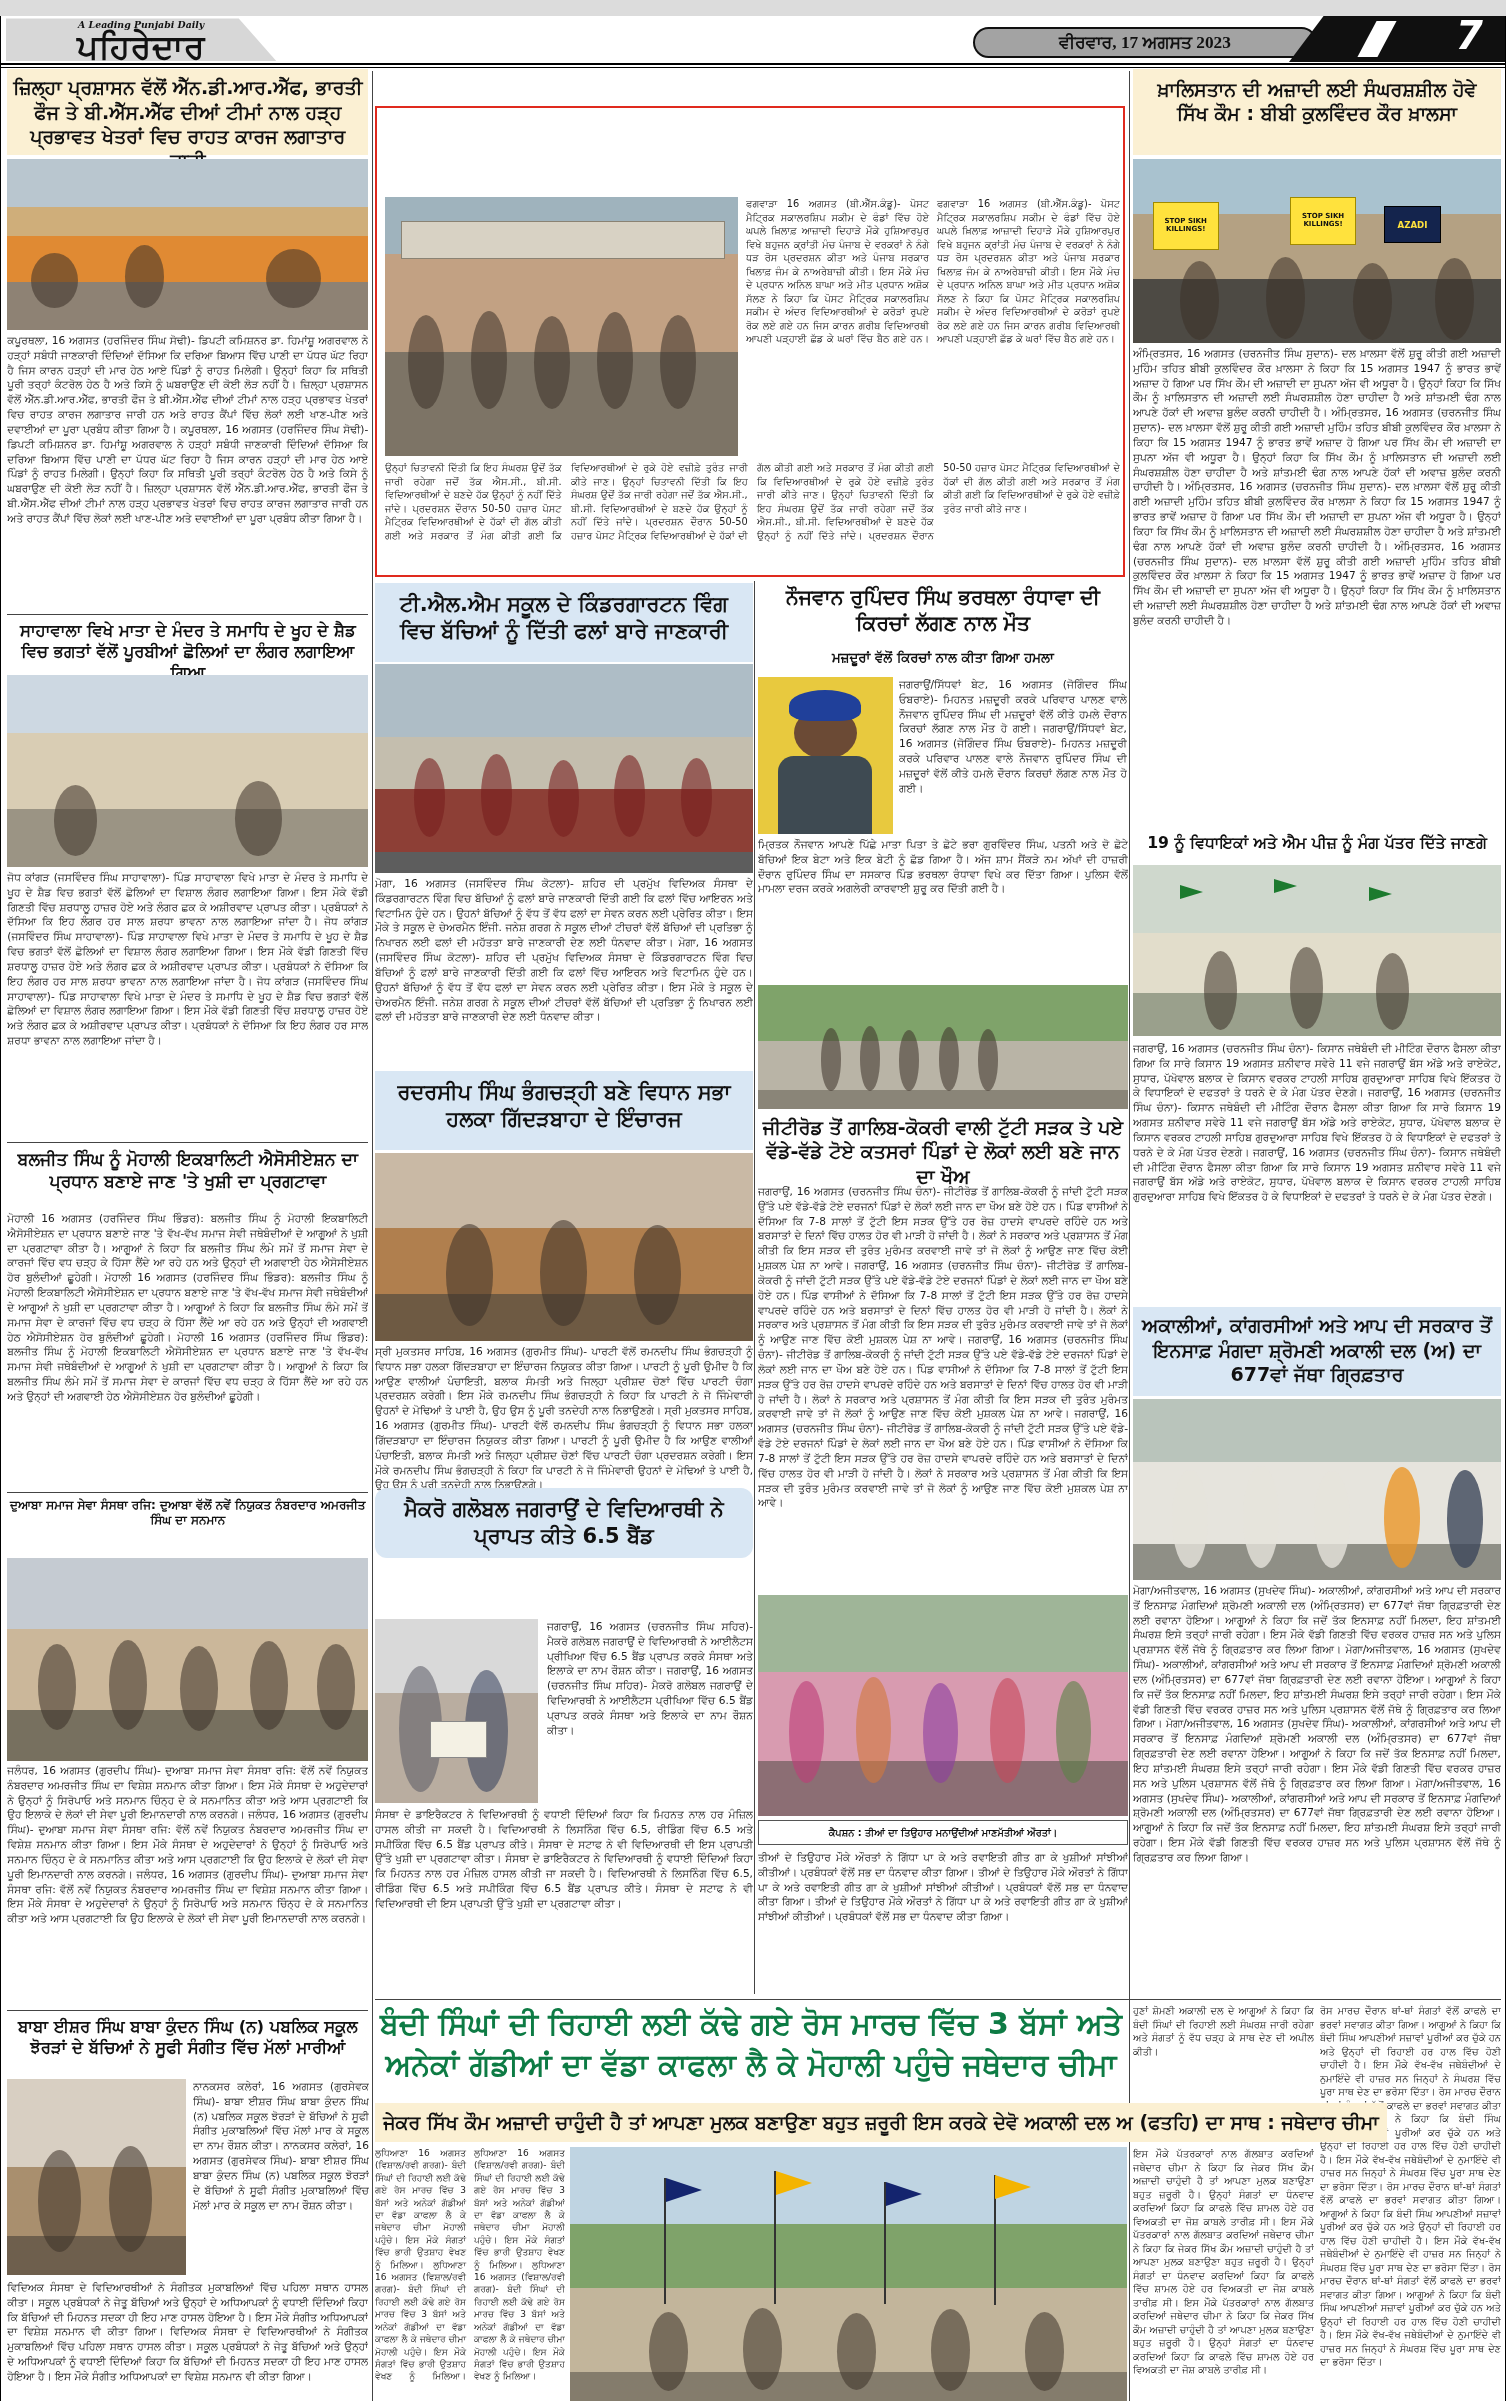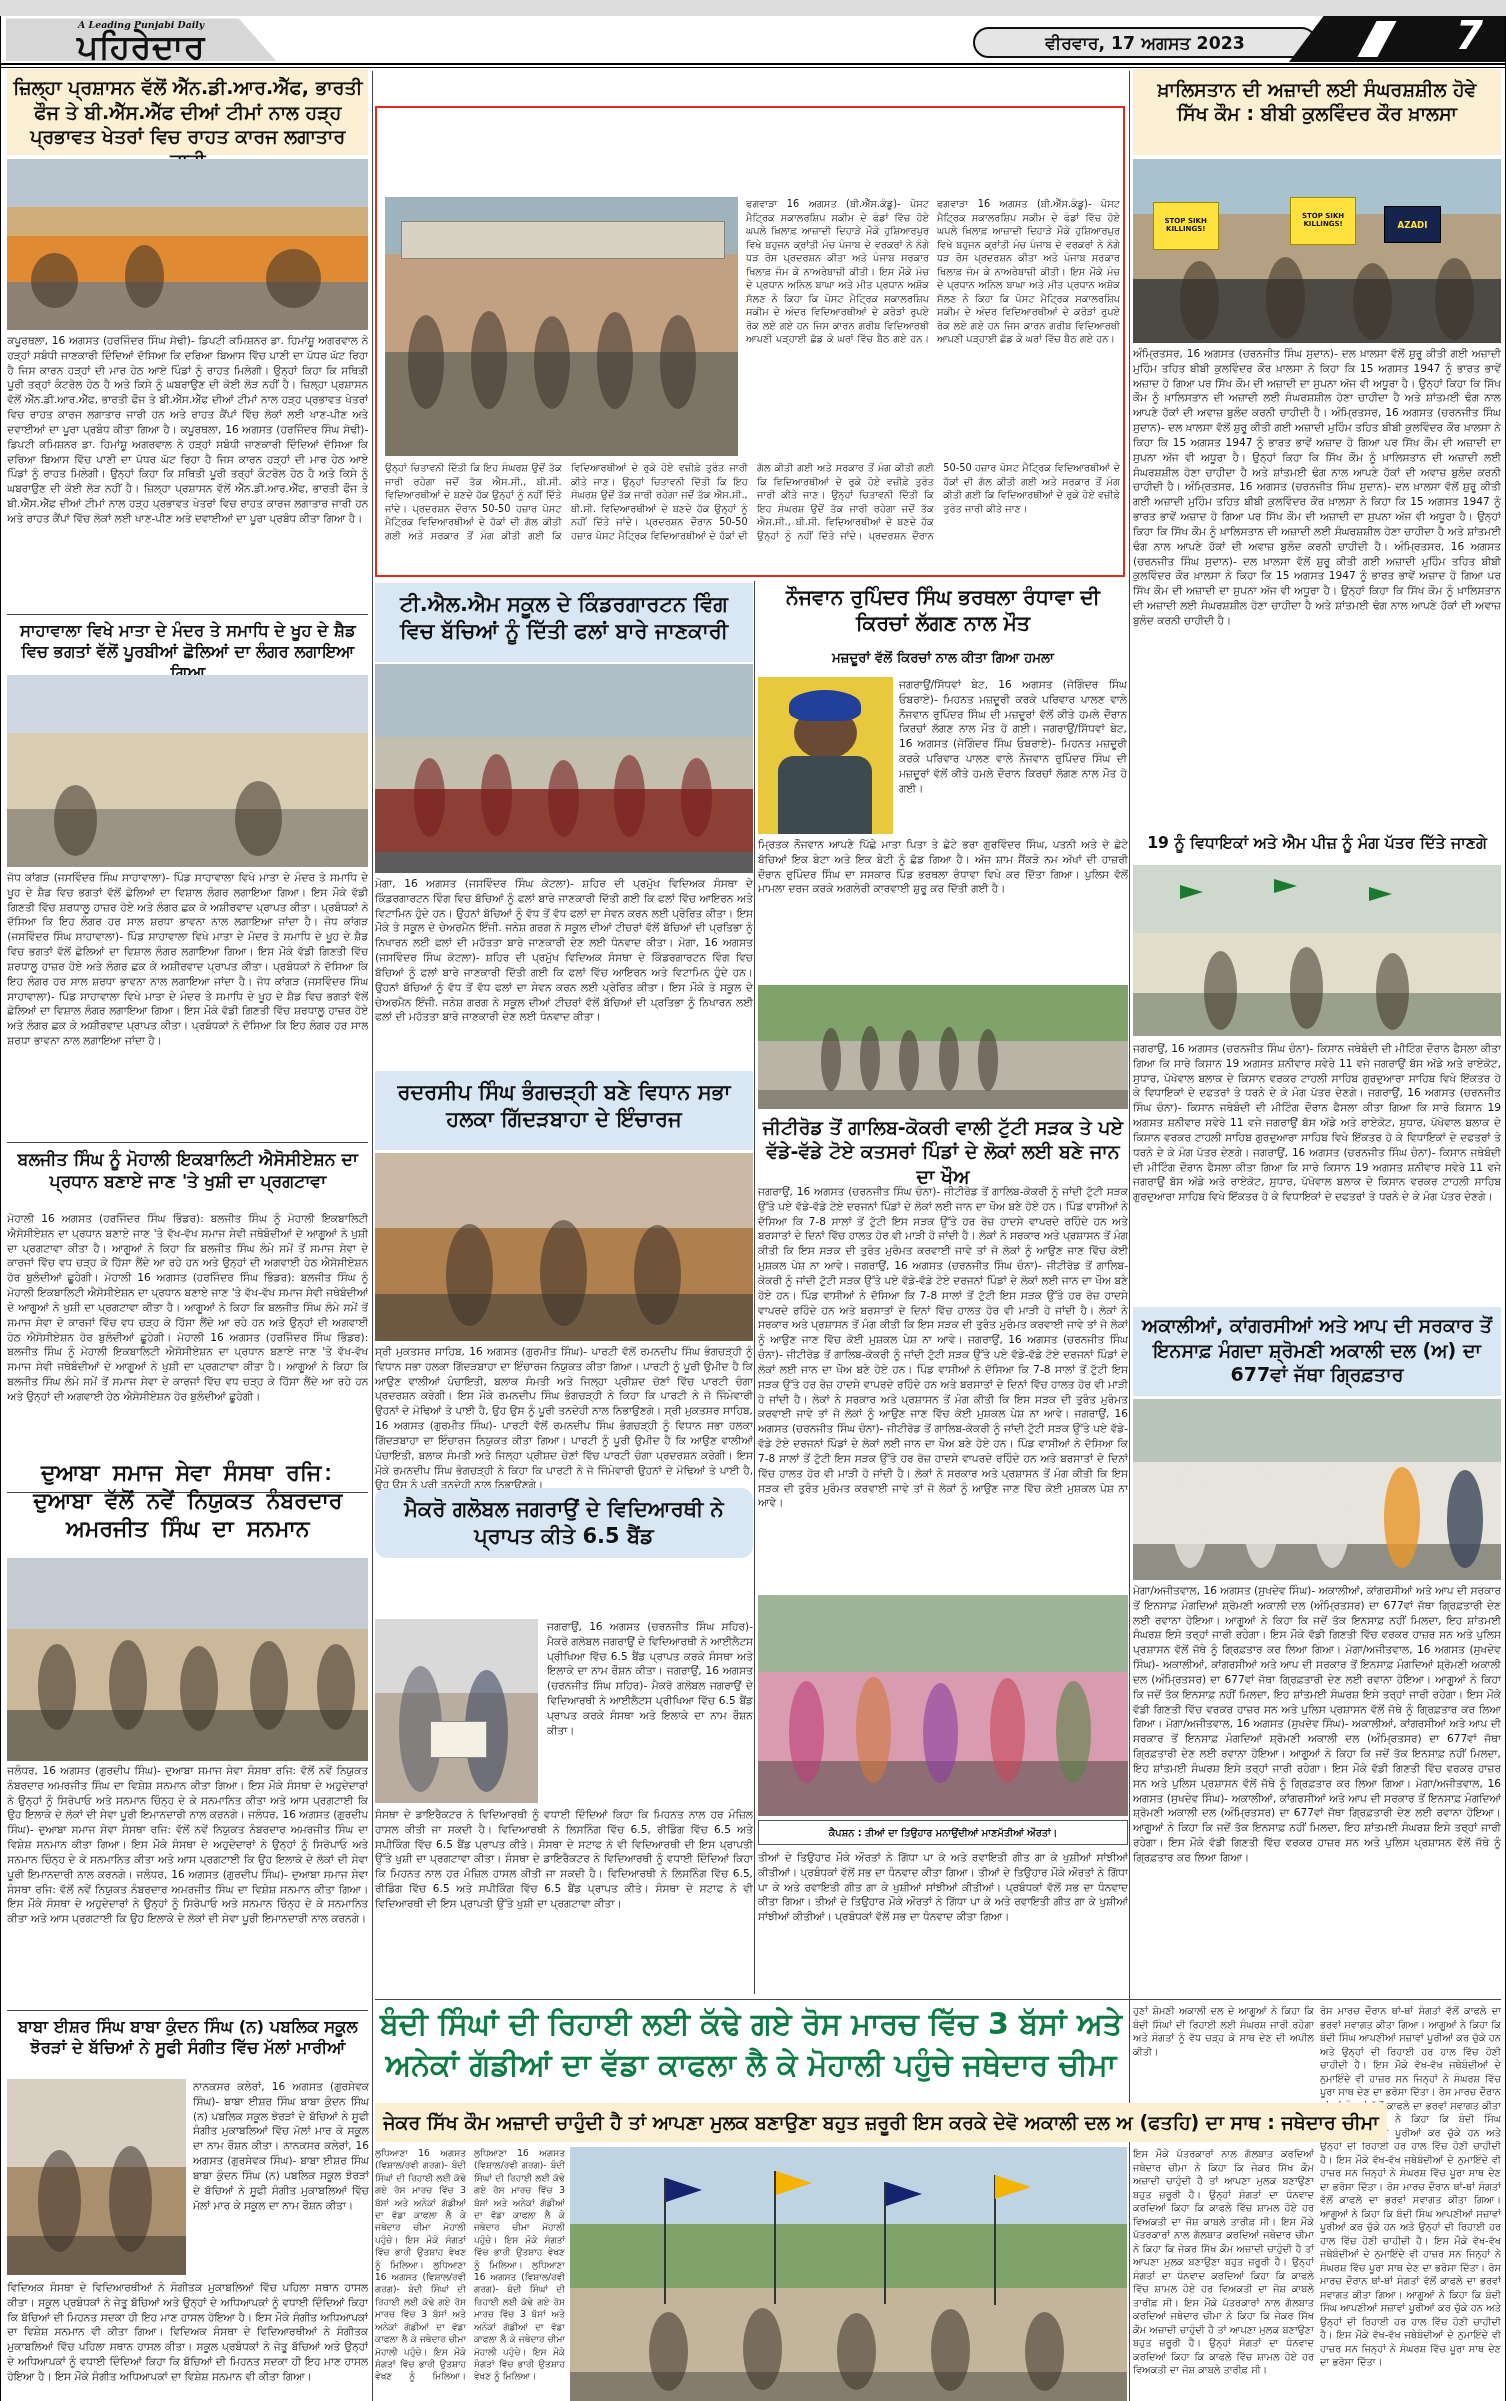--- a/index.html
+++ b/index.html
@@ -6,21 +6,21 @@
   .page{position:relative;width:1506px;height:2401px;background:#ffffff;margin:16px auto;
         font-family:"DejaVu Sans","Liberation Sans",sans-serif;color:#111;overflow:hidden;
         border-left:1.2px solid #000;border-right:1.2px solid #000;border-bottom:1.2px solid #000;box-sizing:border-box;}
   .abs{position:absolute;box-sizing:border-box;}
   
   .logo-block{left:4.7px;top:2.4px;width:271px;height:43px;background:#d7d7d7;
               clip-path:polygon(0 0,86% 0,100% 100%,0 100%);text-align:center;}
   .tagline{font-family:"DejaVu Serif","Liberation Serif",serif;font-style:italic;font-weight:700;font-size:9.4px;margin-top:0.8px;}
   .logo-text{font-size:33px;font-weight:900;line-height:1.0;letter-spacing:0.8px;}
   .date-pill{left:972px;top:11px;width:344px;height:31px;border:2.4px solid #101010;border-radius:17.3px;
-             background:#e5e5e5;display:flex;align-items:center;justify-content:center;font-size:17.3px;font-weight:700;}
+             background:#a3a3a3;display:flex;align-items:center;justify-content:center;font-size:17.3px;font-weight:700;font-family:Liberation Serif, serif;}
   .corner-block{right:0;top:0;width:216px;height:46px;background:#101010;
                 clip-path:polygon(16% 0,100% 0,100% 100%,0 100%);}
   .corner-stripe{right:118px;top:4.7px;width:20.4px;height:36px;background:#fff;transform:skewX(-28deg);}
   .page-num{right:22px;top:-3.1px;color:#fff;font-size:39px;font-weight:900;font-style:italic;}
   .rule-a{left:0;top:47px;width:1506px;height:2.4px;background:#000;}
   .rule-b{left:0;top:51px;width:1506px;height:1.2px;background:#000;}
   
   .hl{font-weight:700;text-align:center;line-height:1.28;}
   .hl-cream{background:#fbf0d3;}
   .hl-blue{background:#d9e7f4;}
@@ -99,21 +99,21 @@
       <div class="blob" style="left:47px;top:110px;width:43px;height:71px;"></div>
       <div class="blob" style="left:228px;top:106px;width:47px;height:75px;"></div>
     </div>
     <div class="abs body-text" style="left:6.3px;top:854px;width:361px;height:270px;">ਜੋਧ ਕਾਂਗੜ (ਜਸਵਿੰਦਰ ਸਿੰਘ ਸਾਹਾਵਾਲਾ)- ਪਿੰਡ ਸਾਹਾਵਾਲਾ ਵਿਖੇ ਮਾਤਾ ਦੇ ਮੰਦਰ ਤੇ ਸਮਾਧਿ ਦੇ ਖੂਹ ਦੇ ਸ਼ੈਡ ਵਿਚ ਭਗਤਾਂ ਵੱਲੋਂ ਛੋਲਿਆਂ ਦਾ ਵਿਸ਼ਾਲ ਲੰਗਰ ਲਗਾਇਆ ਗਿਆ। ਇਸ ਮੌਕੇ ਵੱਡੀ ਗਿਣਤੀ ਵਿੱਚ ਸ਼ਰਧਾਲੂ ਹਾਜ਼ਰ ਹੋਏ ਅਤੇ ਲੰਗਰ ਛਕ ਕੇ ਅਸ਼ੀਰਵਾਦ ਪ੍ਰਾਪਤ ਕੀਤਾ। ਪ੍ਰਬੰਧਕਾਂ ਨੇ ਦੱਸਿਆ ਕਿ ਇਹ ਲੰਗਰ ਹਰ ਸਾਲ ਸ਼ਰਧਾ ਭਾਵਨਾ ਨਾਲ ਲਗਾਇਆ ਜਾਂਦਾ ਹੈ। ਜੋਧ ਕਾਂਗੜ (ਜਸਵਿੰਦਰ ਸਿੰਘ ਸਾਹਾਵਾਲਾ)- ਪਿੰਡ ਸਾਹਾਵਾਲਾ ਵਿਖੇ ਮਾਤਾ ਦੇ ਮੰਦਰ ਤੇ ਸਮਾਧਿ ਦੇ ਖੂਹ ਦੇ ਸ਼ੈਡ ਵਿਚ ਭਗਤਾਂ ਵੱਲੋਂ ਛੋਲਿਆਂ ਦਾ ਵਿਸ਼ਾਲ ਲੰਗਰ ਲਗਾਇਆ ਗਿਆ। ਇਸ ਮੌਕੇ ਵੱਡੀ ਗਿਣਤੀ ਵਿੱਚ ਸ਼ਰਧਾਲੂ ਹਾਜ਼ਰ ਹੋਏ ਅਤੇ ਲੰਗਰ ਛਕ ਕੇ ਅਸ਼ੀਰਵਾਦ ਪ੍ਰਾਪਤ ਕੀਤਾ। ਪ੍ਰਬੰਧਕਾਂ ਨੇ ਦੱਸਿਆ ਕਿ ਇਹ ਲੰਗਰ ਹਰ ਸਾਲ ਸ਼ਰਧਾ ਭਾਵਨਾ ਨਾਲ ਲਗਾਇਆ ਜਾਂਦਾ ਹੈ। ਜੋਧ ਕਾਂਗੜ (ਜਸਵਿੰਦਰ ਸਿੰਘ ਸਾਹਾਵਾਲਾ)- ਪਿੰਡ ਸਾਹਾਵਾਲਾ ਵਿਖੇ ਮਾਤਾ ਦੇ ਮੰਦਰ ਤੇ ਸਮਾਧਿ ਦੇ ਖੂਹ ਦੇ ਸ਼ੈਡ ਵਿਚ ਭਗਤਾਂ ਵੱਲੋਂ ਛੋਲਿਆਂ ਦਾ ਵਿਸ਼ਾਲ ਲੰਗਰ ਲਗਾਇਆ ਗਿਆ। ਇਸ ਮੌਕੇ ਵੱਡੀ ਗਿਣਤੀ ਵਿੱਚ ਸ਼ਰਧਾਲੂ ਹਾਜ਼ਰ ਹੋਏ ਅਤੇ ਲੰਗਰ ਛਕ ਕੇ ਅਸ਼ੀਰਵਾਦ ਪ੍ਰਾਪਤ ਕੀਤਾ। ਪ੍ਰਬੰਧਕਾਂ ਨੇ ਦੱਸਿਆ ਕਿ ਇਹ ਲੰਗਰ ਹਰ ਸਾਲ ਸ਼ਰਧਾ ਭਾਵਨਾ ਨਾਲ ਲਗਾਇਆ ਜਾਂਦਾ ਹੈ।</div>
 
     <div class="abs hline" style="left:6.3px;top:1126px;width:361px;"></div>
     <div class="abs hl" style="left:6.3px;top:1129px;width:361px;height:63px;font-size:17.3px;padding:3.1px 1.6px;">ਬਲਜੀਤ ਸਿੰਘ ਨੂੰ ਮੋਹਾਲੀ ਇਕਬਾਲਿਟੀ ਐਸੋਸੀਏਸ਼ਨ ਦਾ ਪ੍ਰਧਾਨ ਬਣਾਏ ਜਾਣ 'ਤੇ ਖੁਸ਼ੀ ਦਾ ਪ੍ਰਗਟਾਵਾ</div>
     <div class="abs body-text" style="left:6.3px;top:1195px;width:361px;height:279px;">ਮੋਹਾਲੀ 16 ਅਗਸਤ (ਹਰਜਿੰਦਰ ਸਿੰਘ ਭਿੰਡਰ): ਬਲਜੀਤ ਸਿੰਘ ਨੂੰ ਮੋਹਾਲੀ ਇਕਬਾਲਿਟੀ ਐਸੋਸੀਏਸ਼ਨ ਦਾ ਪ੍ਰਧਾਨ ਬਣਾਏ ਜਾਣ 'ਤੇ ਵੱਖ-ਵੱਖ ਸਮਾਜ ਸੇਵੀ ਜਥੇਬੰਦੀਆਂ ਦੇ ਆਗੂਆਂ ਨੇ ਖੁਸ਼ੀ ਦਾ ਪ੍ਰਗਟਾਵਾ ਕੀਤਾ ਹੈ। ਆਗੂਆਂ ਨੇ ਕਿਹਾ ਕਿ ਬਲਜੀਤ ਸਿੰਘ ਲੰਮੇ ਸਮੇਂ ਤੋਂ ਸਮਾਜ ਸੇਵਾ ਦੇ ਕਾਰਜਾਂ ਵਿੱਚ ਵਧ ਚੜ੍ਹ ਕੇ ਹਿੱਸਾ ਲੈਂਦੇ ਆ ਰਹੇ ਹਨ ਅਤੇ ਉਨ੍ਹਾਂ ਦੀ ਅਗਵਾਈ ਹੇਠ ਐਸੋਸੀਏਸ਼ਨ ਹੋਰ ਬੁਲੰਦੀਆਂ ਛੂਹੇਗੀ। ਮੋਹਾਲੀ 16 ਅਗਸਤ (ਹਰਜਿੰਦਰ ਸਿੰਘ ਭਿੰਡਰ): ਬਲਜੀਤ ਸਿੰਘ ਨੂੰ ਮੋਹਾਲੀ ਇਕਬਾਲਿਟੀ ਐਸੋਸੀਏਸ਼ਨ ਦਾ ਪ੍ਰਧਾਨ ਬਣਾਏ ਜਾਣ 'ਤੇ ਵੱਖ-ਵੱਖ ਸਮਾਜ ਸੇਵੀ ਜਥੇਬੰਦੀਆਂ ਦੇ ਆਗੂਆਂ ਨੇ ਖੁਸ਼ੀ ਦਾ ਪ੍ਰਗਟਾਵਾ ਕੀਤਾ ਹੈ। ਆਗੂਆਂ ਨੇ ਕਿਹਾ ਕਿ ਬਲਜੀਤ ਸਿੰਘ ਲੰਮੇ ਸਮੇਂ ਤੋਂ ਸਮਾਜ ਸੇਵਾ ਦੇ ਕਾਰਜਾਂ ਵਿੱਚ ਵਧ ਚੜ੍ਹ ਕੇ ਹਿੱਸਾ ਲੈਂਦੇ ਆ ਰਹੇ ਹਨ ਅਤੇ ਉਨ੍ਹਾਂ ਦੀ ਅਗਵਾਈ ਹੇਠ ਐਸੋਸੀਏਸ਼ਨ ਹੋਰ ਬੁਲੰਦੀਆਂ ਛੂਹੇਗੀ। ਮੋਹਾਲੀ 16 ਅਗਸਤ (ਹਰਜਿੰਦਰ ਸਿੰਘ ਭਿੰਡਰ): ਬਲਜੀਤ ਸਿੰਘ ਨੂੰ ਮੋਹਾਲੀ ਇਕਬਾਲਿਟੀ ਐਸੋਸੀਏਸ਼ਨ ਦਾ ਪ੍ਰਧਾਨ ਬਣਾਏ ਜਾਣ 'ਤੇ ਵੱਖ-ਵੱਖ ਸਮਾਜ ਸੇਵੀ ਜਥੇਬੰਦੀਆਂ ਦੇ ਆਗੂਆਂ ਨੇ ਖੁਸ਼ੀ ਦਾ ਪ੍ਰਗਟਾਵਾ ਕੀਤਾ ਹੈ। ਆਗੂਆਂ ਨੇ ਕਿਹਾ ਕਿ ਬਲਜੀਤ ਸਿੰਘ ਲੰਮੇ ਸਮੇਂ ਤੋਂ ਸਮਾਜ ਸੇਵਾ ਦੇ ਕਾਰਜਾਂ ਵਿੱਚ ਵਧ ਚੜ੍ਹ ਕੇ ਹਿੱਸਾ ਲੈਂਦੇ ਆ ਰਹੇ ਹਨ ਅਤੇ ਉਨ੍ਹਾਂ ਦੀ ਅਗਵਾਈ ਹੇਠ ਐਸੋਸੀਏਸ਼ਨ ਹੋਰ ਬੁਲੰਦੀਆਂ ਛੂਹੇਗੀ।</div>
 
     <div class="abs hline" style="left:6.3px;top:1476px;width:361px;"></div>
-    <div class="abs hl" style="left:6.3px;top:1442px;width:361px;height:61px;font-size:22px;padding:3.1px 1.6px;font-family:Liberation Mono, monospace;">ਦੁਆਬਾ ਸਮਾਜ ਸੇਵਾ ਸੰਸਥਾ ਰਜਿ: ਦੁਆਬਾ ਵੱਲੋਂ ਨਵੇਂ ਨਿਯੁਕਤ ਨੰਬਰਦਾਰ ਅਮਰਜੀਤ ਸਿੰਘ ਦਾ ਸਨਮਾਨ</div>
+    <div class="abs hl" style="left:6.3px;top:1479px;width:361px;height:61px;font-size:12px;padding:3.1px 1.6px;">ਦੁਆਬਾ ਸਮਾਜ ਸੇਵਾ ਸੰਸਥਾ ਰਜਿ: ਦੁਆਬਾ ਵੱਲੋਂ ਨਵੇਂ ਨਿਯੁਕਤ ਨੰਬਰਦਾਰ ਅਮਰਜੀਤ ਸਿੰਘ ਦਾ ਸਨਮਾਨ</div>
     <div class="abs photo ph-group" style="left:6.3px;top:1542px;width:361px;height:203px;">
       <div class="blob" style="left:31px;top:86px;width:38px;height:86px;"></div>
       <div class="blob" style="left:102px;top:82px;width:38px;height:90px;"></div>
       <div class="blob" style="left:173px;top:88px;width:38px;height:85px;"></div>
       <div class="blob" style="left:243px;top:83px;width:38px;height:89px;"></div>
       <div class="blob" style="left:310px;top:86px;width:38px;height:86px;"></div>
     </div>
     <div class="abs body-text" style="left:6.3px;top:1747px;width:361px;height:245px;">ਜਲੰਧਰ, 16 ਅਗਸਤ (ਗੁਰਦੀਪ ਸਿੰਘ)- ਦੁਆਬਾ ਸਮਾਜ ਸੇਵਾ ਸੰਸਥਾ ਰਜਿ: ਵੱਲੋਂ ਨਵੇਂ ਨਿਯੁਕਤ ਨੰਬਰਦਾਰ ਅਮਰਜੀਤ ਸਿੰਘ ਦਾ ਵਿਸ਼ੇਸ਼ ਸਨਮਾਨ ਕੀਤਾ ਗਿਆ। ਇਸ ਮੌਕੇ ਸੰਸਥਾ ਦੇ ਅਹੁਦੇਦਾਰਾਂ ਨੇ ਉਨ੍ਹਾਂ ਨੂੰ ਸਿਰੋਪਾਓ ਅਤੇ ਸਨਮਾਨ ਚਿੰਨ੍ਹ ਦੇ ਕੇ ਸਨਮਾਨਿਤ ਕੀਤਾ ਅਤੇ ਆਸ ਪ੍ਰਗਟਾਈ ਕਿ ਉਹ ਇਲਾਕੇ ਦੇ ਲੋਕਾਂ ਦੀ ਸੇਵਾ ਪੂਰੀ ਇਮਾਨਦਾਰੀ ਨਾਲ ਕਰਨਗੇ। ਜਲੰਧਰ, 16 ਅਗਸਤ (ਗੁਰਦੀਪ ਸਿੰਘ)- ਦੁਆਬਾ ਸਮਾਜ ਸੇਵਾ ਸੰਸਥਾ ਰਜਿ: ਵੱਲੋਂ ਨਵੇਂ ਨਿਯੁਕਤ ਨੰਬਰਦਾਰ ਅਮਰਜੀਤ ਸਿੰਘ ਦਾ ਵਿਸ਼ੇਸ਼ ਸਨਮਾਨ ਕੀਤਾ ਗਿਆ। ਇਸ ਮੌਕੇ ਸੰਸਥਾ ਦੇ ਅਹੁਦੇਦਾਰਾਂ ਨੇ ਉਨ੍ਹਾਂ ਨੂੰ ਸਿਰੋਪਾਓ ਅਤੇ ਸਨਮਾਨ ਚਿੰਨ੍ਹ ਦੇ ਕੇ ਸਨਮਾਨਿਤ ਕੀਤਾ ਅਤੇ ਆਸ ਪ੍ਰਗਟਾਈ ਕਿ ਉਹ ਇਲਾਕੇ ਦੇ ਲੋਕਾਂ ਦੀ ਸੇਵਾ ਪੂਰੀ ਇਮਾਨਦਾਰੀ ਨਾਲ ਕਰਨਗੇ। ਜਲੰਧਰ, 16 ਅਗਸਤ (ਗੁਰਦੀਪ ਸਿੰਘ)- ਦੁਆਬਾ ਸਮਾਜ ਸੇਵਾ ਸੰਸਥਾ ਰਜਿ: ਵੱਲੋਂ ਨਵੇਂ ਨਿਯੁਕਤ ਨੰਬਰਦਾਰ ਅਮਰਜੀਤ ਸਿੰਘ ਦਾ ਵਿਸ਼ੇਸ਼ ਸਨਮਾਨ ਕੀਤਾ ਗਿਆ। ਇਸ ਮੌਕੇ ਸੰਸਥਾ ਦੇ ਅਹੁਦੇਦਾਰਾਂ ਨੇ ਉਨ੍ਹਾਂ ਨੂੰ ਸਿਰੋਪਾਓ ਅਤੇ ਸਨਮਾਨ ਚਿੰਨ੍ਹ ਦੇ ਕੇ ਸਨਮਾਨਿਤ ਕੀਤਾ ਅਤੇ ਆਸ ਪ੍ਰਗਟਾਈ ਕਿ ਉਹ ਇਲਾਕੇ ਦੇ ਲੋਕਾਂ ਦੀ ਸੇਵਾ ਪੂਰੀ ਇਮਾਨਦਾਰੀ ਨਾਲ ਕਰਨਗੇ।</div>
 
     <div class="abs hline" style="left:6.3px;top:1994px;width:361px;"></div>

